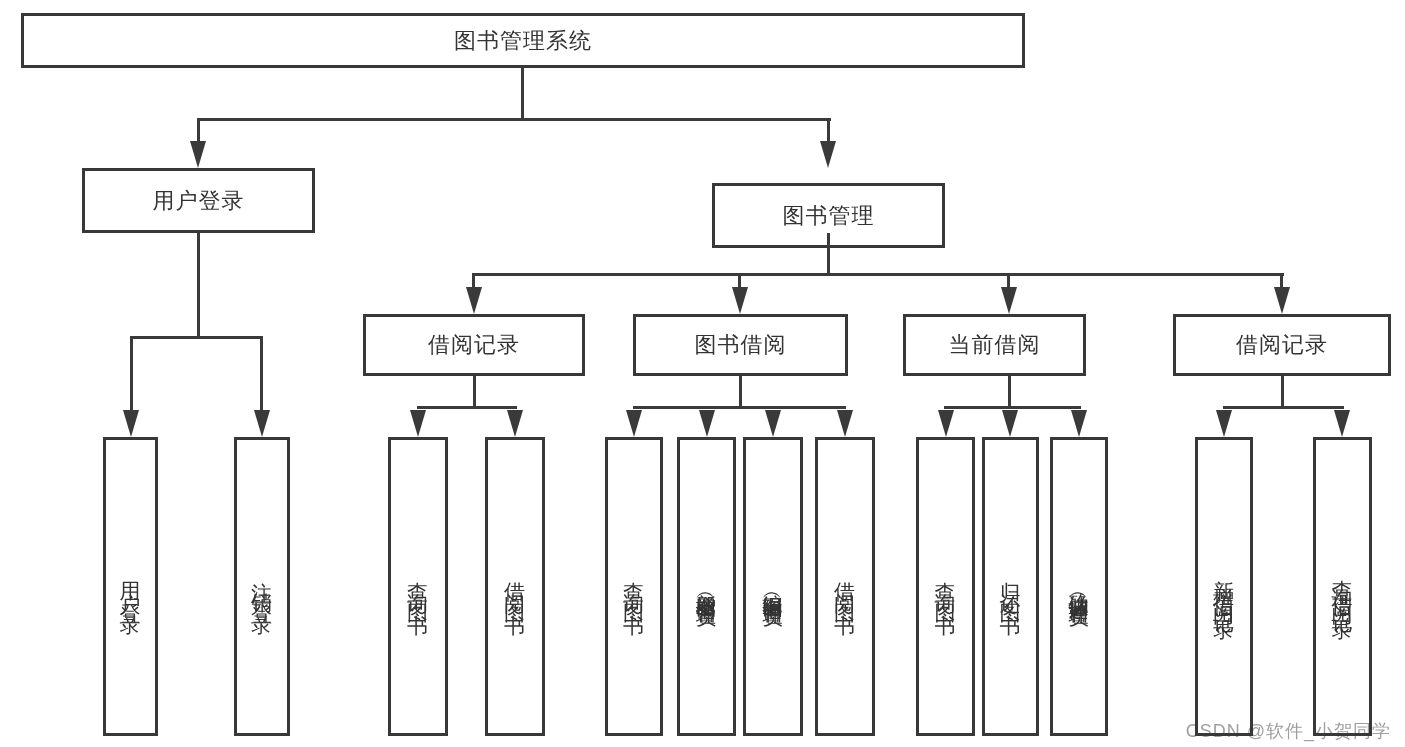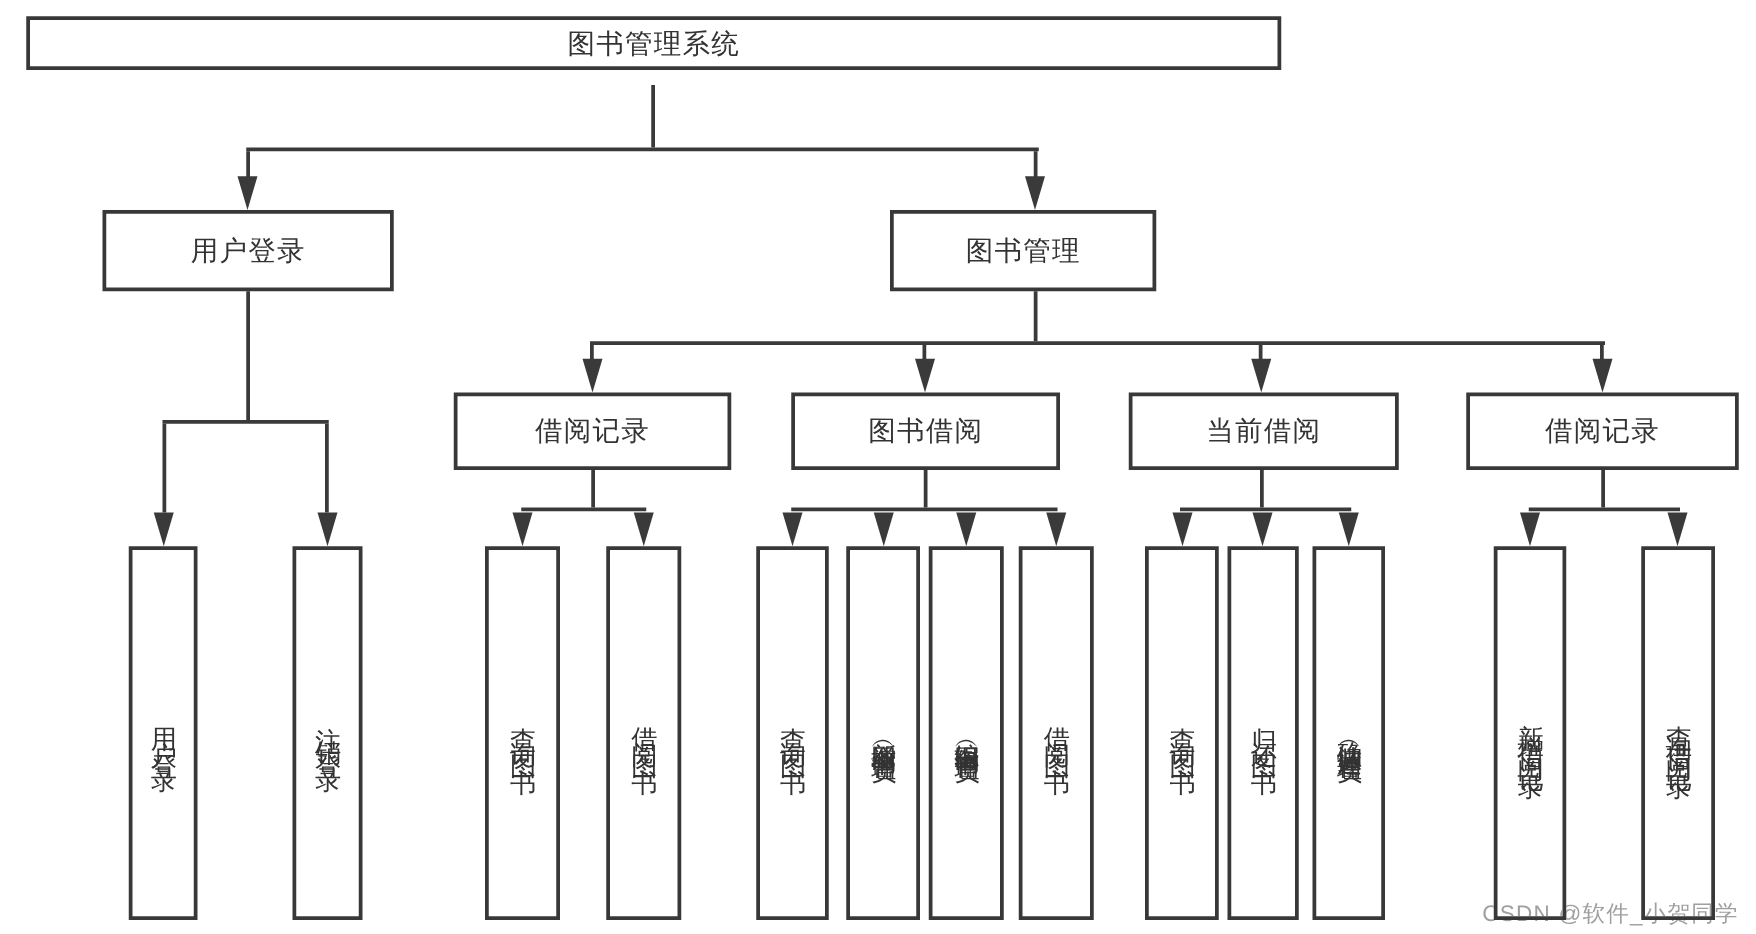--- a/index.html
+++ b/index.html
@@ -32,38 +32,38 @@
   .watermark{
     position:absolute;right:14px;bottom:4px;font-size:18px;color:#9f9f9f;
     letter-spacing:1px;mix-blend-mode:darken;z-index:10;margin-left:18px;
   }
 </style>
 </head>
 <body>
 
 <div class="canvas">
 
-  <div class="node" style="left:21px;top:13px;width:1004px;height:43px;">
+  <div class="node" style="left:21px;top:13px;width:1004px;height:55px;">
     <span>图书管理系统</span>
   </div>
 
   <div class="node" style="left:82px;top:168px;width:233px;height:65px;">
     <span>用户登录</span>
   </div>
-  <div class="node" style="left:712px;top:168px;width:213px;height:65px;">
+  <div class="node" style="left:712px;top:183px;width:233px;height:65px;">
     <span>图书管理</span>
   </div>
 
   <div class="node" style="left:363px;top:314px;width:222px;height:62px;">
     <span>借阅记录</span>
   </div>
   <div class="node" style="left:633px;top:314px;width:215px;height:62px;">
     <span>图书借阅</span>
   </div>
-  <div class="node" style="left:903px;top:314px;width:216px;height:62px;">
+  <div class="node" style="left:903px;top:314px;width:183px;height:62px;">
     <span>当前借阅</span>
   </div>
   <div class="node" style="left:1173px;top:314px;width:218px;height:62px;">
     <span>借阅记录</span>
   </div>
 
   <div class="leaf" style="left:103px;top:437px;width:55px;height:299px;">
     <span class="vtxt">用户登录</span>
   </div>
   <div class="leaf" style="left:234px;top:437px;width:56px;height:299px;">

